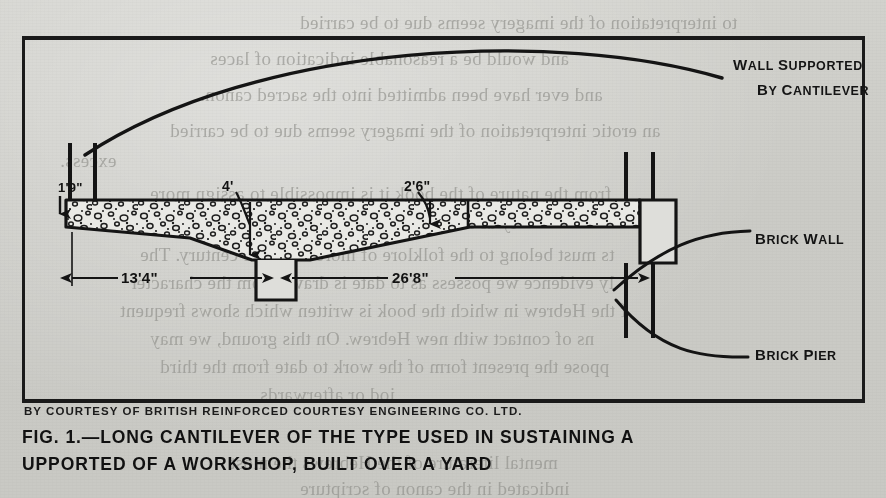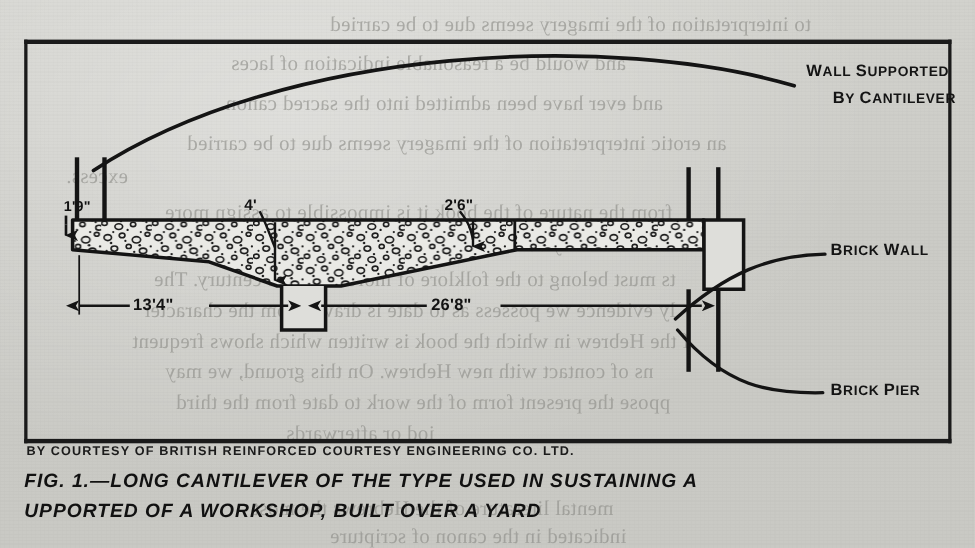--- a/index.html
+++ b/index.html
@@ -51,21 +51,21 @@
     color:#141414;
     font-family:"Liberation Sans", sans-serif;
     font-weight:bold;
     white-space:nowrap;
     letter-spacing:.6px;
   }
   .callout .cap{font-size:15px;}
   .callout .sc{font-size:12.5px;}
   #lbl-wall-supported{left:733px;top:52px;line-height:25px;text-align:left;}
   #lbl-by-cantilever{left:757px;top:77px;line-height:25px;}
-  #lbl-brick-wall{left:755px;top:219px;}
+  #lbl-brick-wall{left:755px;top:230px;}
   #lbl-brick-pier{left:755px;top:346px;text-align:center;}
 
   
   .dimtext{
     position:absolute;
     color:#121212;
     font-family:"Liberation Sans", sans-serif;
     font-weight:bold;
     font-size:14px;
     letter-spacing:.2px;
@@ -90,21 +90,21 @@
   
   #caption{
     position:absolute;left:22px;top:424px;width:855px;
     color:#111;
     font-family:"Liberation Sans", sans-serif;
     font-weight:bold;
     font-size:17.5px;
     letter-spacing:.9px;
     line-height:27px;
   }
-  #caption .l2{display:block;font-style:italic;}
+  #caption .l2{display:block;}
 </style>
 </head>
 <body>
 
 <div id="page">
 
   <div id="bleed-layer">
       <div class="bleed" style="left: 300px; top: 12px; font-size: 19px;">to interpretation of the imagery seems due to be carried</div>
       <div class="bleed" style="left: 210px; top: 48px; font-size: 19px;">and would be a reasonable indication of laces</div>
       <div class="bleed" style="left: 200px; top: 84px; font-size: 19px;">and ever have been admitted into the sacred canon.</div>

